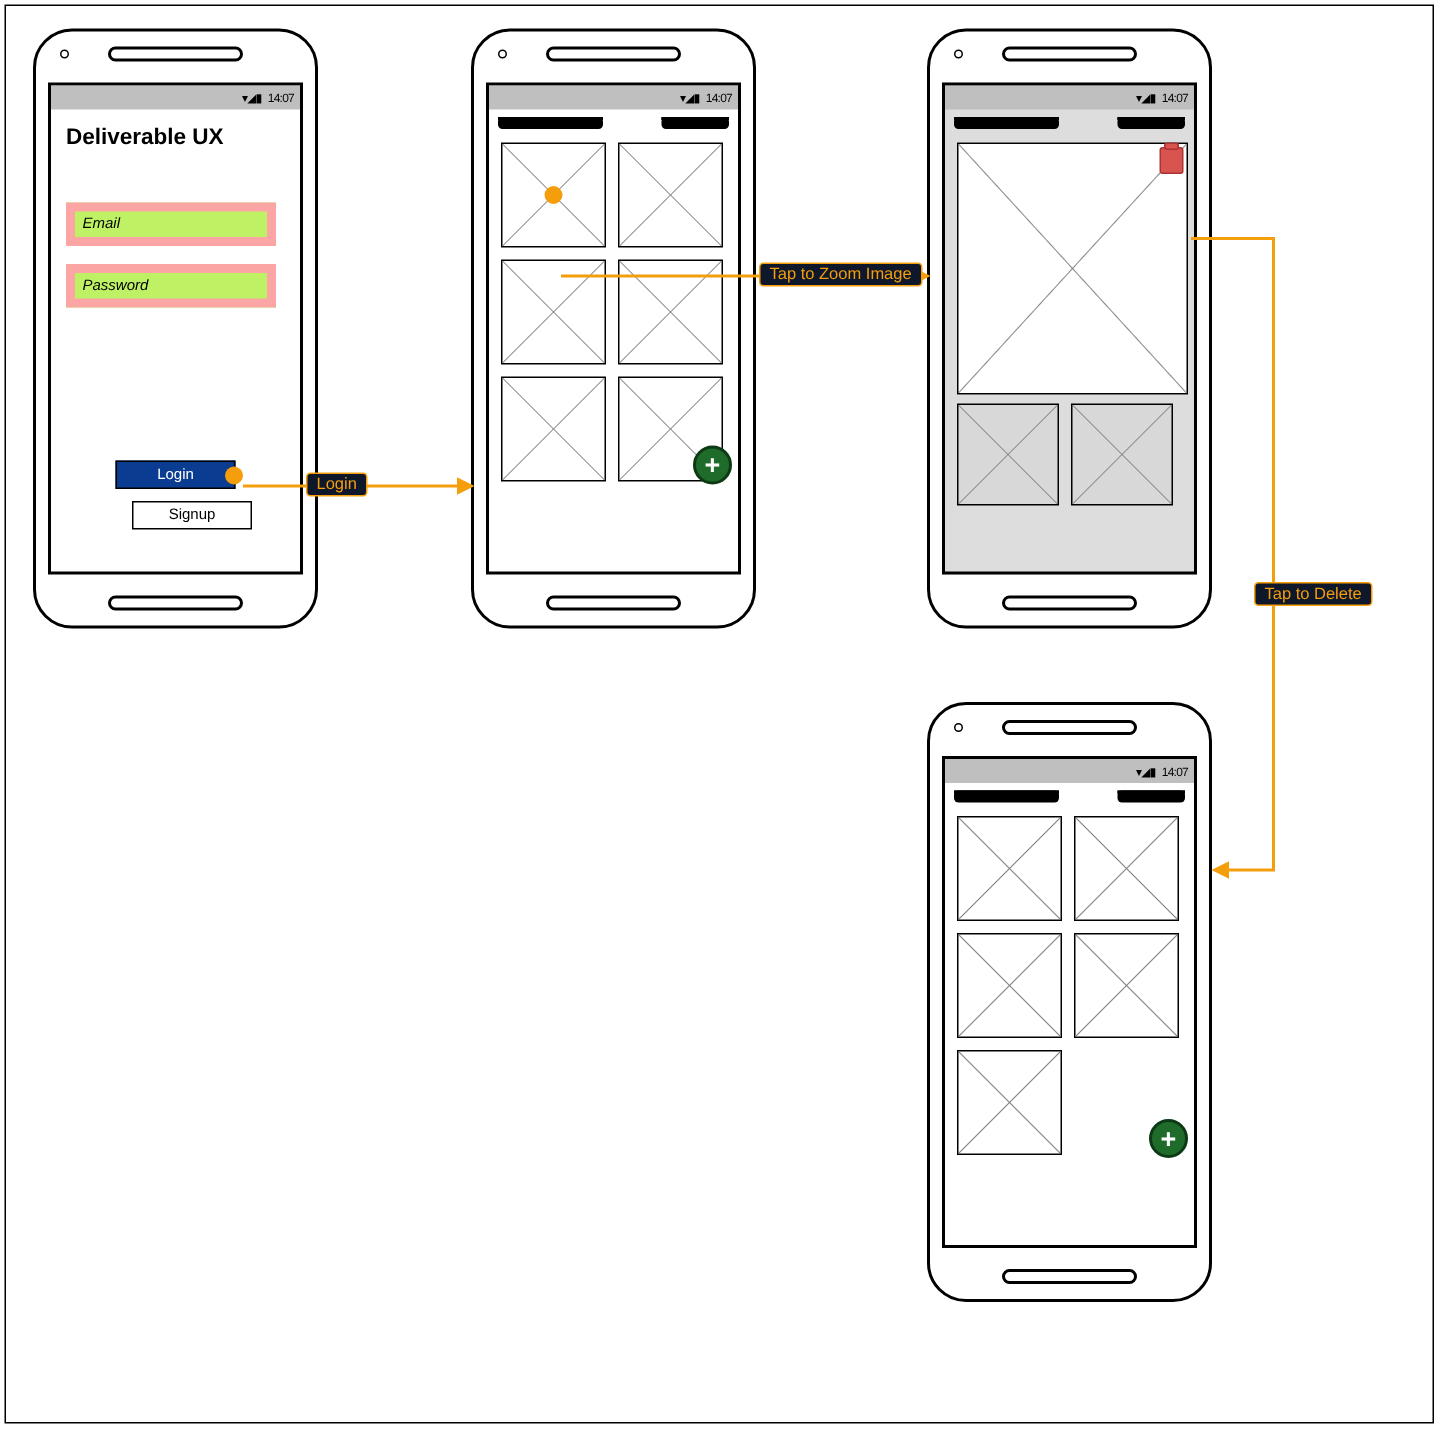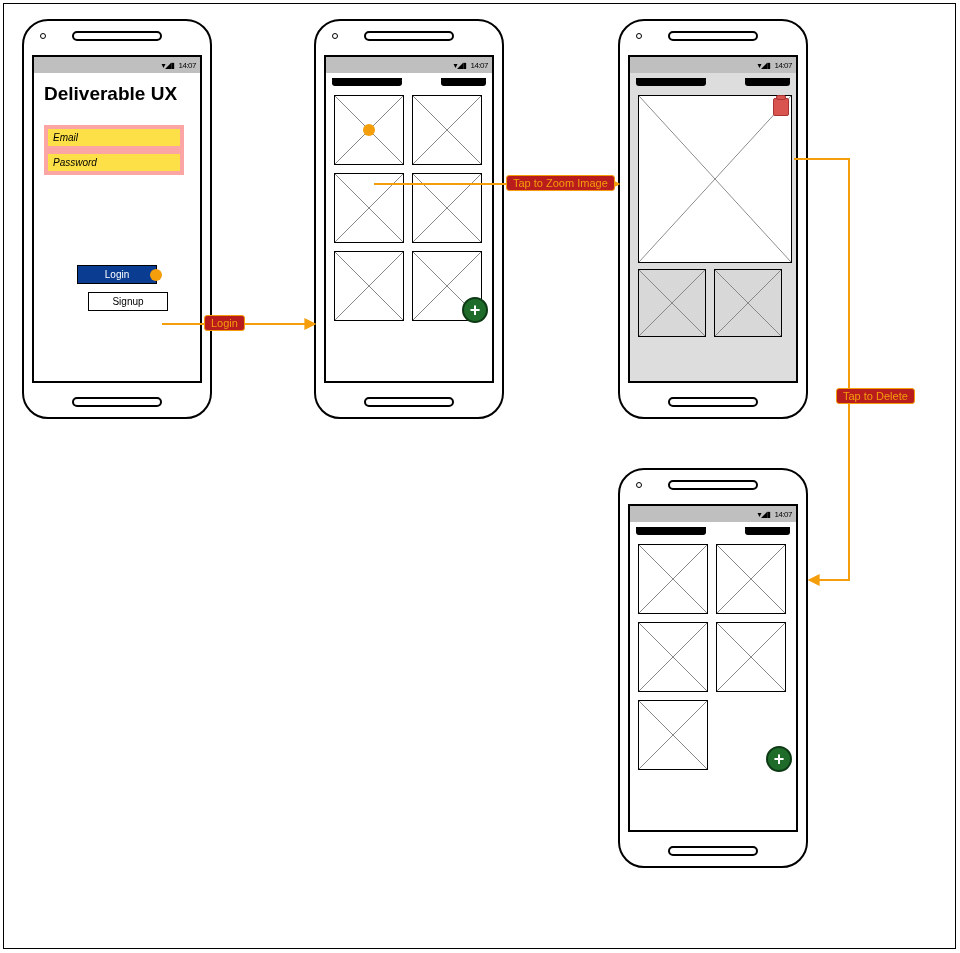--- a/index.html
+++ b/index.html
@@ -73,31 +73,31 @@
   }
   .statusbar .sig {
     display: inline-block;
     margin-right: 4px;
     font-size: 8px;
   }
 
   
   .login-body { padding: 10px 10px; }
   .app-title {
-    font-size: 19px;
+    font-size: 15px;
     font-weight: bold;
-    margin-bottom: 20px;
+    margin-bottom: 35px;
   }
   .field {
-    border: 4px solid #fca5a5;
+    border: 6px solid #fca5a5;
     font-size: 10px;
     font-style: italic;
     padding: 3px 5px;
-    margin-bottom: 0;
-    background: #fde047;
+    margin-bottom: 12px;
+    background: #bef264;
     width: 140px;
   }
   .btn {
     display: block;
     width: 80px;
     border: 1.5px solid #000;
     font-size: 10px;
     text-align: center;
     padding: 3px 0;
     margin: 0 auto 8px auto;
@@ -227,21 +227,21 @@
   
   svg.flow {
     position: absolute;
     inset: 0;
     width: 100%;
     height: 100%;
     pointer-events: none;
   }
   .flow-label {
     position: absolute;
-    background: #b91c1c;
+    background: #0f172a;
     border: 1px solid #f59e0b;
     color: #f59e0b;
     font-size: 11px;
     padding: 1px 6px;
     border-radius: 3px;
     font-family: Arial, sans-serif;
     white-space: nowrap;
   }
 </style>
 </head>

